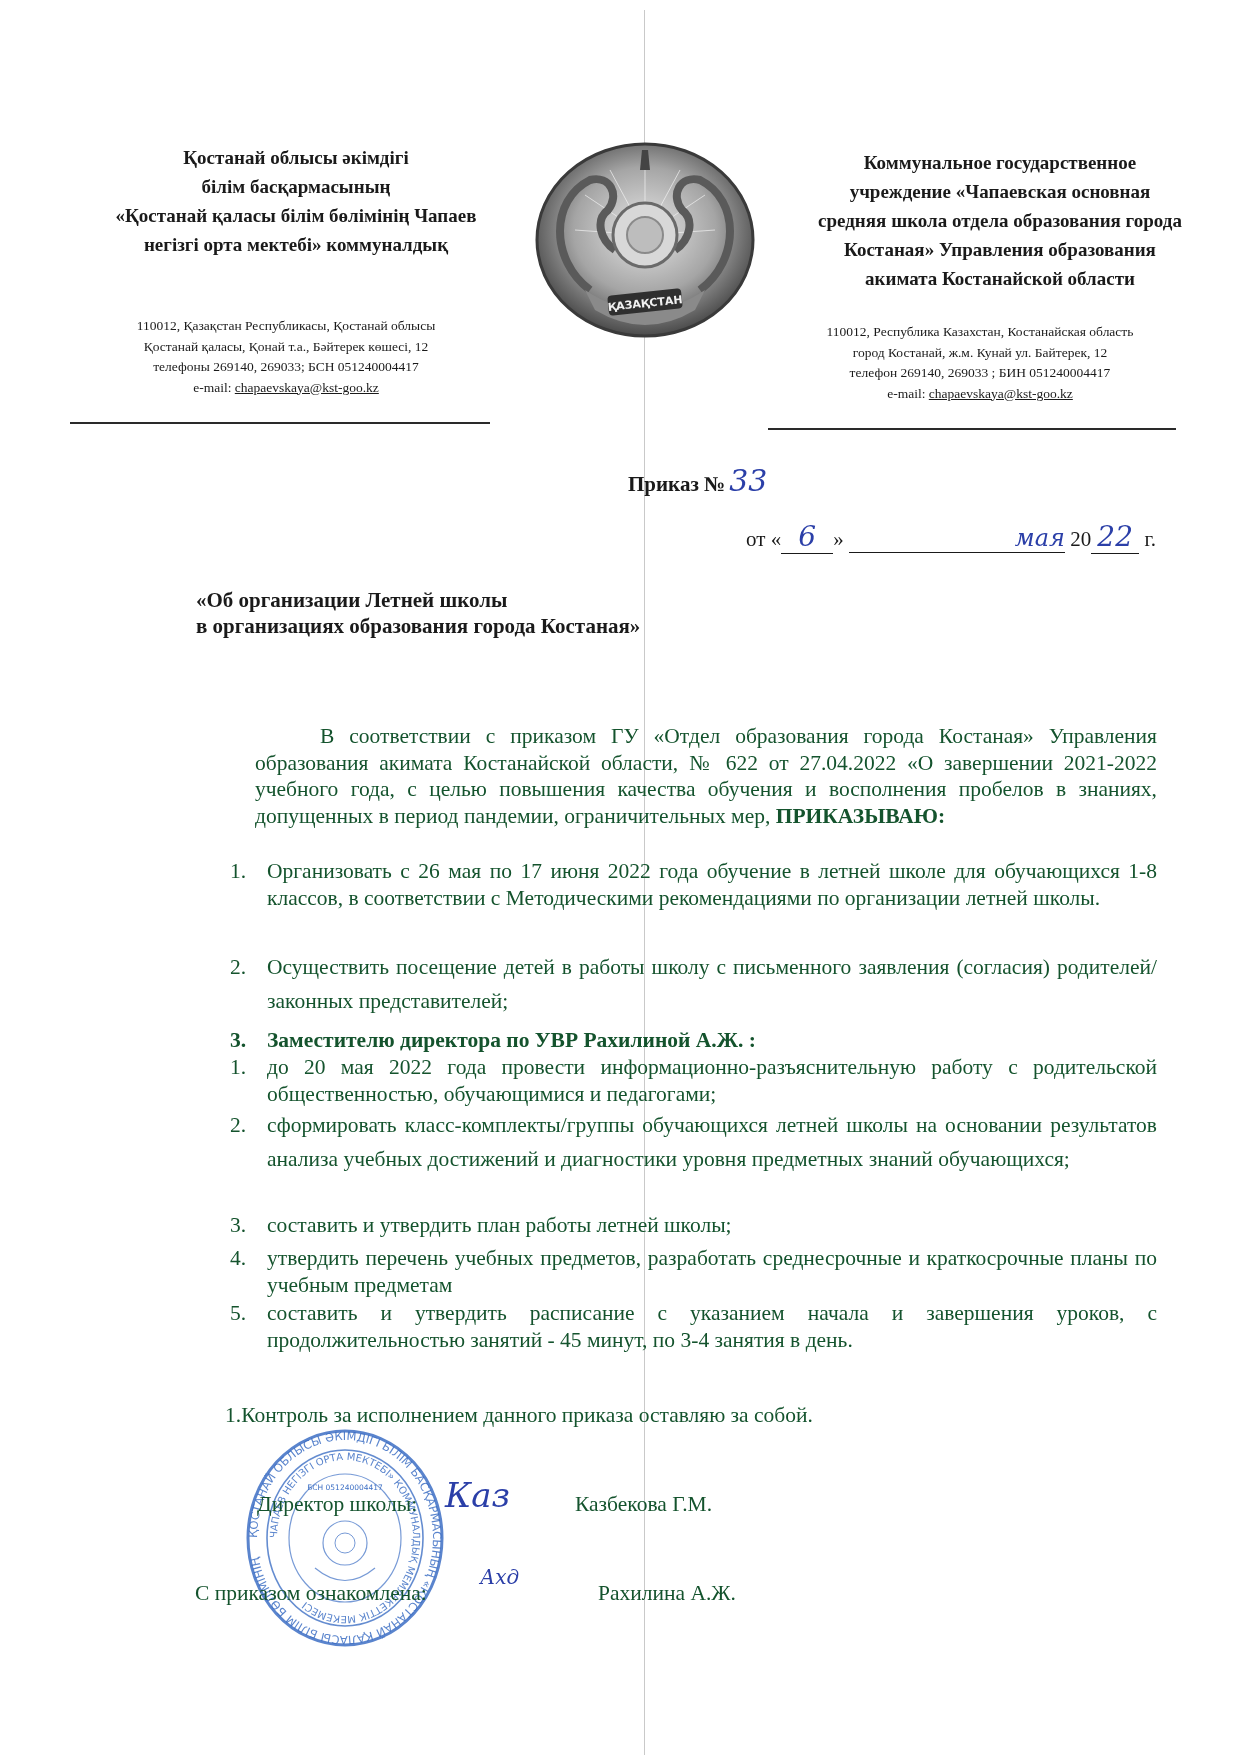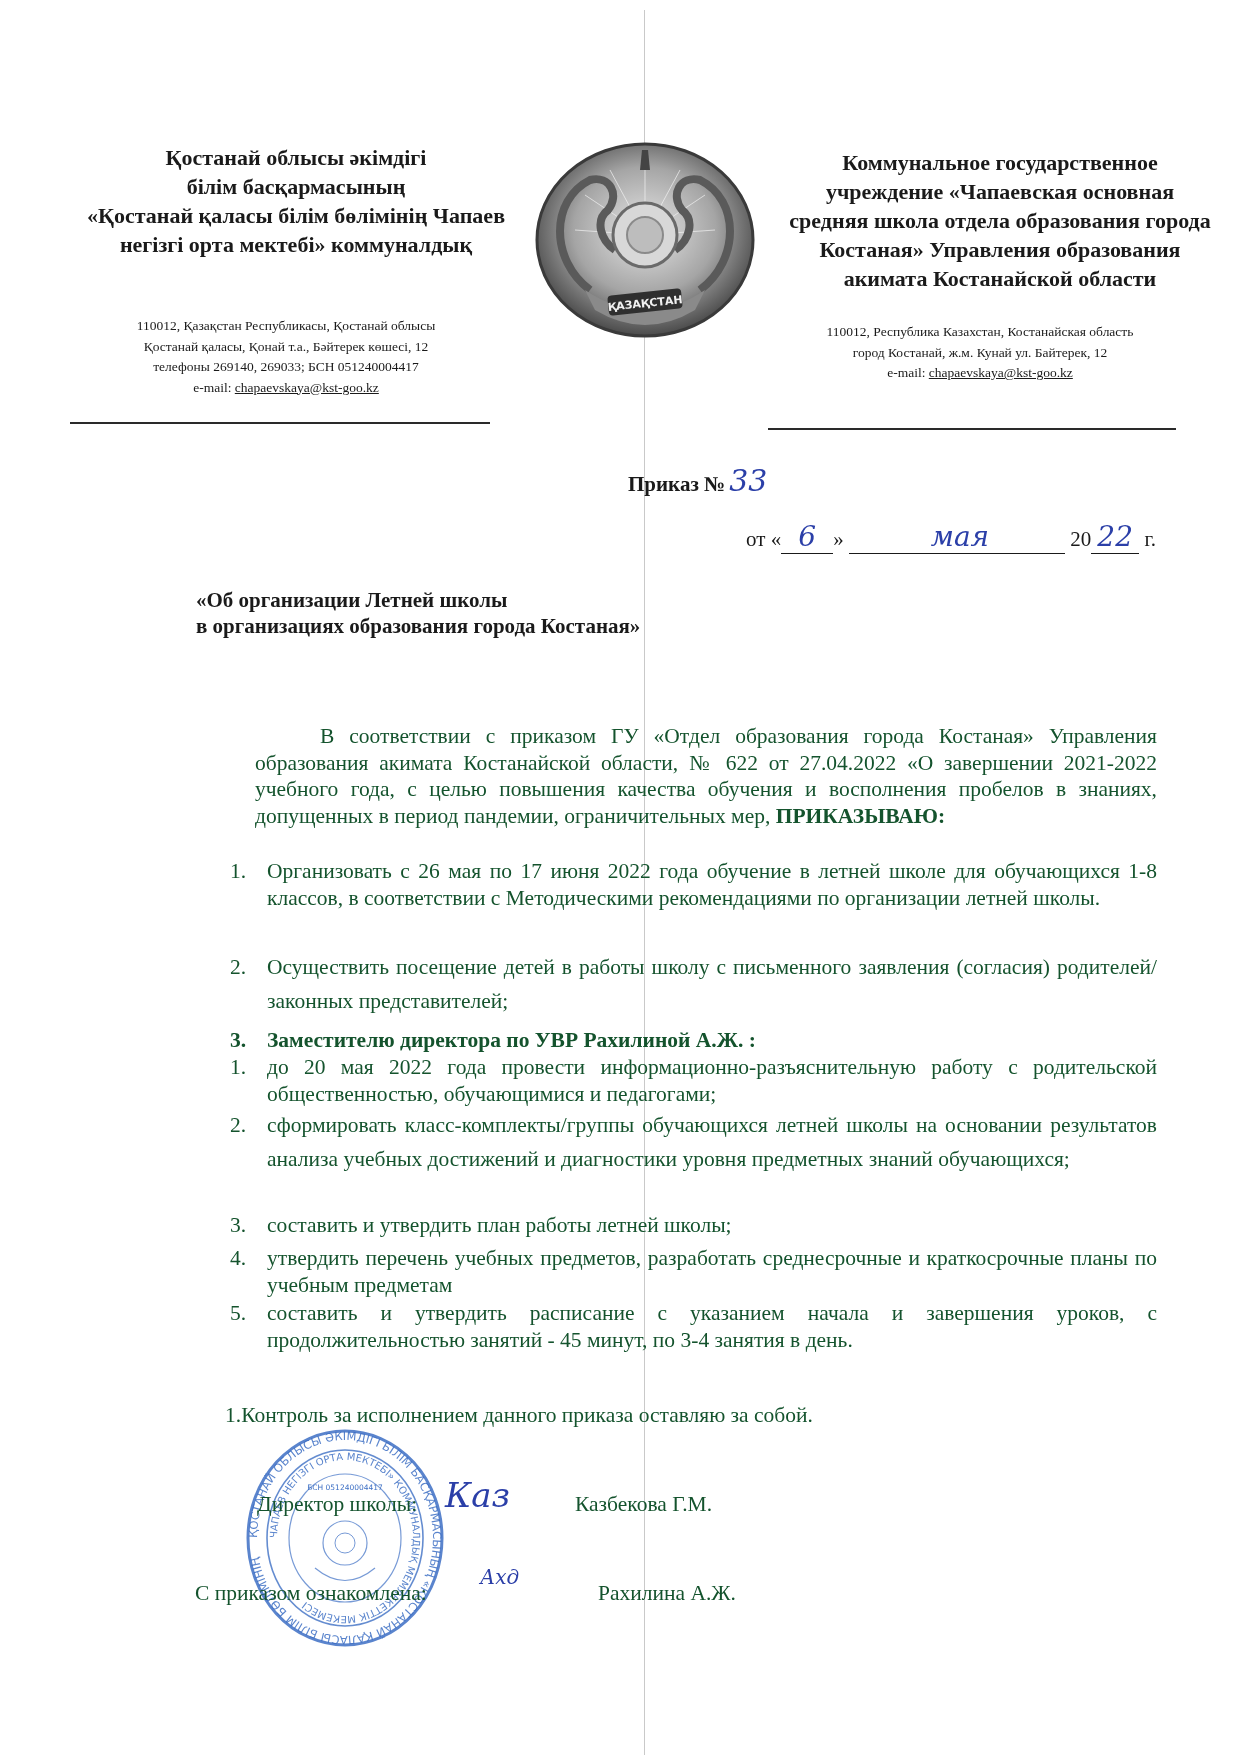--- a/index.html
+++ b/index.html
@@ -6,21 +6,21 @@
     body {
       width: 1240px; height: 1755px; position: relative; overflow: hidden;
       font-family: "Liberation Serif", "DejaVu Serif", serif; color: #1a1a1a;
     }
     .fold-line {
       position: absolute; left: 644px; top: 10px; width: 1px; height: 1745px;
       background: #c9c9c9;
     }
     .abs { position: absolute; }
     .hdr-title {
-      font-weight: bold; font-size: 22px; line-height: 29px; text-align: center;
+      font-weight: bold; font-size: 19px; line-height: 29px; text-align: center;
     }
     .hdr-addr {
       font-weight: normal; font-size: 13.5px; line-height: 20.5px; text-align: center;
     }
     .hdr-addr a { color: #1a1a1a; text-decoration: underline; }
     .rule { position: absolute; height: 2px; background: #2a2a2a; }
     .emblem {
       position: absolute; left: 530px; top: 140px; width: 230px; height: 200px;
     }
     .order-no {
@@ -113,34 +113,35 @@
 <div class="abs hdr-title" style="left:760px; top:148px; width:480px;">
   <div>Коммунальное государственное</div>
   <div>учреждение «Чапаевская  основная</div>
   <div style="white-space:nowrap;">средняя школа  отдела образования города</div>
   <div>Костаная» Управления образования</div>
   <div>акимата Костанайской области</div>
 </div>
 <div class="abs hdr-addr" style="left:765px; top:322px; width:430px;">
   <div>110012, Республика Казахстан, Костанайская область</div>
   <div>город Костанай,  ж.м. Кунай ул. Байтерек, 12</div>
+  <div>телефон 269140, 269033 ; БИН 051240004417</div>
   <div>
     <span>e-mail:  </span><a>chapaevskaya@kst-goo.kz</a>
   </div>
 </div>
 <div class="rule" style="left:768px; top:428px; width:408px;"></div>
 
 <div class="abs" style="left:628px; top:463px;">
   <span class="order-no">Приказ №</span>
   <span class="hand">33</span>
 </div>
 
 <div class="abs date-line" style="left:746px; top:520px; white-space:nowrap;">
   <span>от «</span><span class="blank hand" style="width:52px; font-size:28px;">6</span><span>»</span>
-  <span class="blank hand" style="width:210px; font-size:28px; text-align:center; padding-left:6px;">мая</span>
+  <span class="blank hand" style="width:210px; font-size:24px; text-align:right; padding-left:6px;">мая</span>
   <span>20</span><span class="blank hand" style="width:48px; font-size:28px;">22</span>
   <span>г.</span>
 </div>
 
 <div class="abs subject" style="left:196px; top:587px;">
   <div>«Об организации Летней школы</div>
   <div>в организациях образования города Костаная»</div>
 </div>
 
 <div class="para body-text" style="top:723px;">

